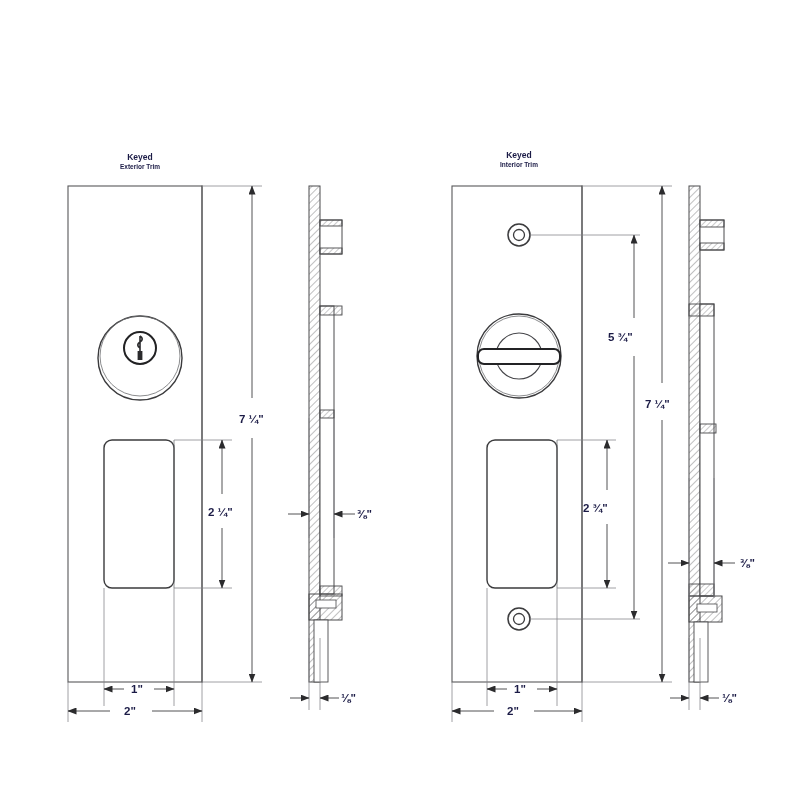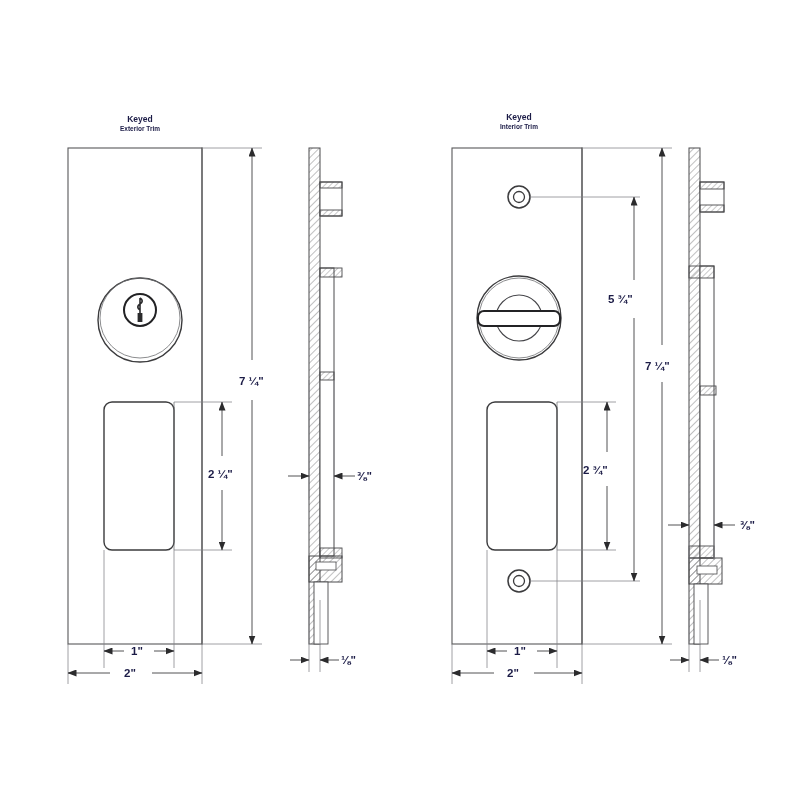--- a/index.html
+++ b/index.html
@@ -6,21 +6,21 @@
   html,body{margin:0;padding:0;}
   body{
     width:800px;height:800px;
     background:#ffffff;
     font-family:"Liberation Sans", sans-serif;
     overflow:hidden;
     position:relative;
   }
   #sheet{
     position:absolute;inset:0;
-    width:800px;height:620px;
+    width:800px;height:620px;margin-top:38px;
   }
   svg#drawing{display:block;width:800px;height:800px;}
 
   .ln{stroke:#58585a;stroke-width:1.1;fill:none;stroke-linecap:square;}
   .ln-thin{stroke:#6d6e71;stroke-width:0.8;fill:none;}
   .ln-dark{stroke:#3b3b3d;stroke-width:1.4;fill:none;}
   .ln-ext{stroke:#808285;stroke-width:0.75;fill:none;}
   .dimline{stroke:#3f3f41;stroke-width:0.9;fill:none;}
   .plate-face{fill:#ffffff;}
   .arrowfill{fill:#2b2b2d;}

